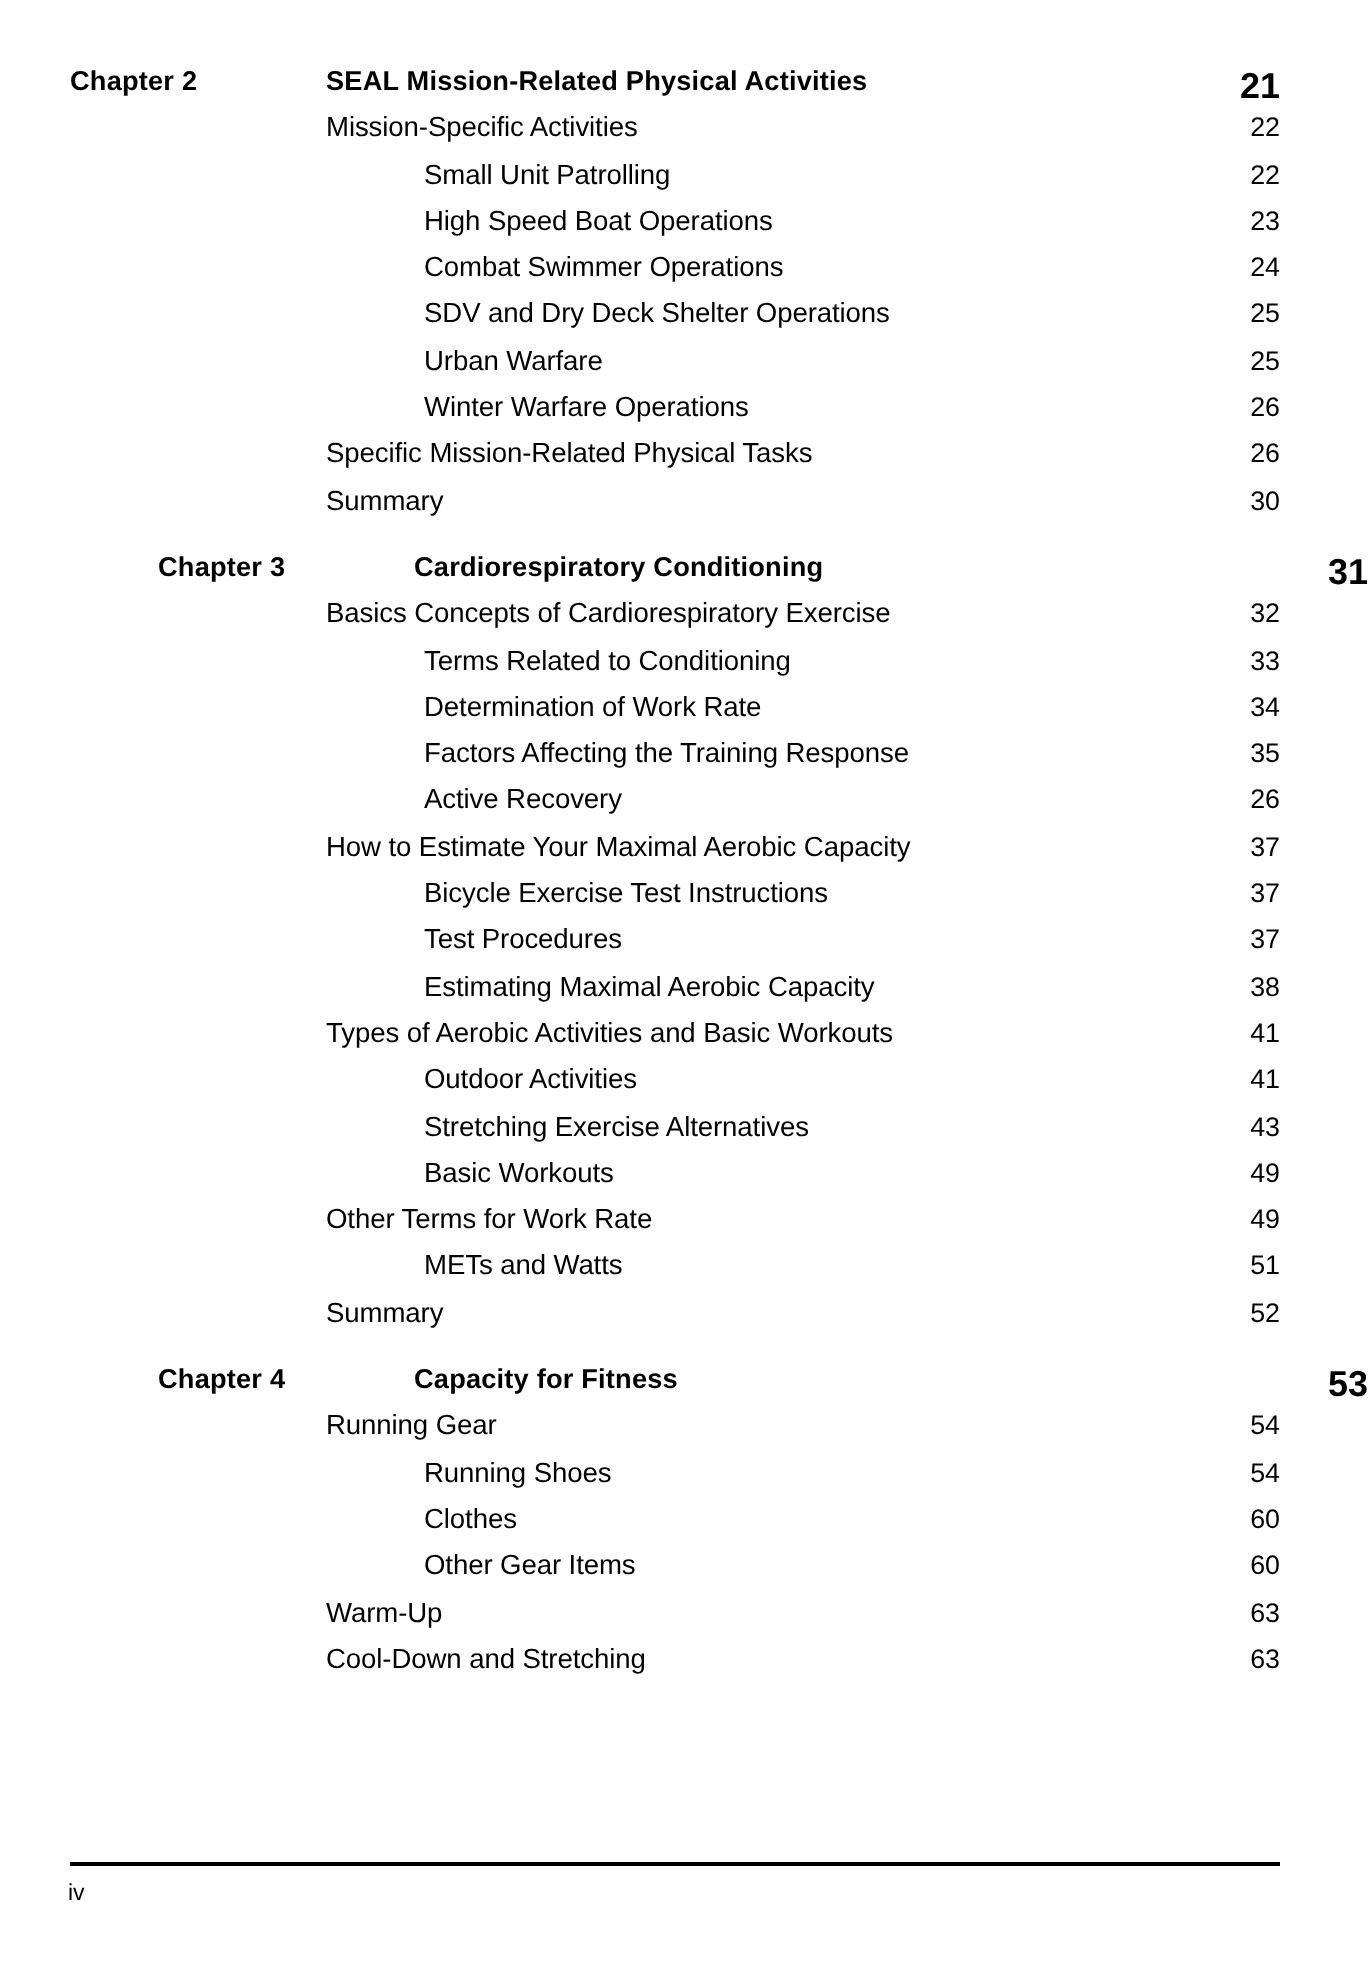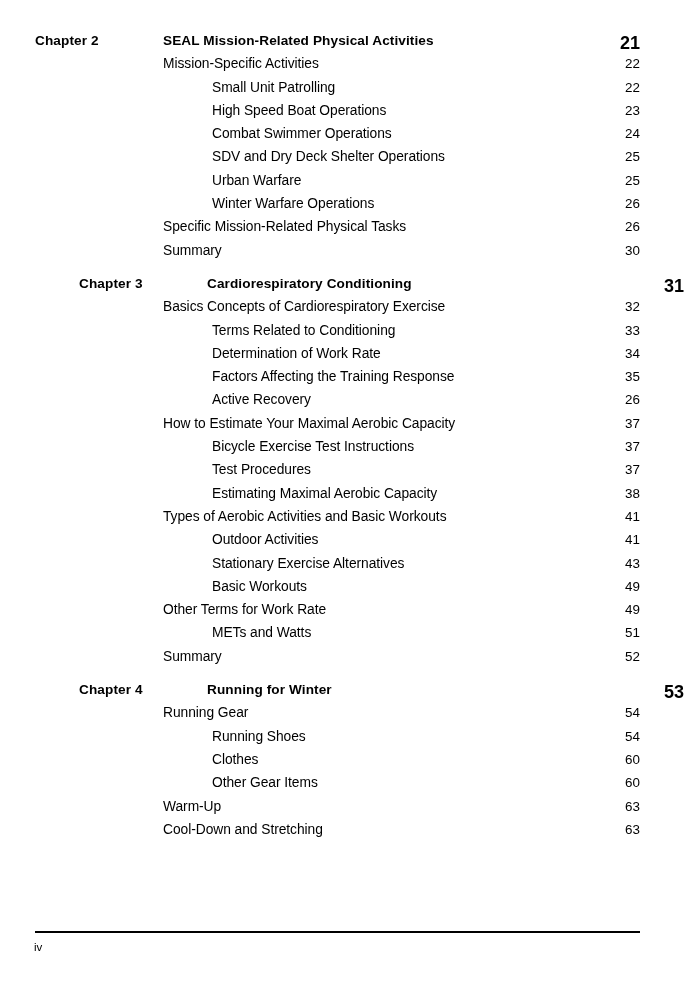--- a/index.html
+++ b/index.html
@@ -197,42 +197,42 @@
       </div>
       <div class="toc-row lvl-1">
         <div class="entry-title">Types of Aerobic Activities and Basic Workouts</div>
         <div class="entry-page">41</div>
       </div>
       <div class="toc-row lvl-2">
         <div class="entry-title">Outdoor Activities</div>
         <div class="entry-page">41</div>
       </div>
       <div class="toc-row lvl-2">
-        <div class="entry-title">Stationary Exercise Alternatives</div>
+        <div class="entry-title">Stretching Exercise Alternatives</div>
         <div class="entry-page">43</div>
       </div>
       <div class="toc-row lvl-2">
         <div class="entry-title">Basic Workouts</div>
         <div class="entry-page">49</div>
       </div>
       <div class="toc-row lvl-1">
         <div class="entry-title">Other Terms for Work Rate</div>
         <div class="entry-page">49</div>
       </div>
       <div class="toc-row lvl-2">
         <div class="entry-title">METs and Watts</div>
         <div class="entry-page">51</div>
       </div>
       <div class="toc-row lvl-1">
         <div class="entry-title">Summary</div>
         <div class="entry-page">52</div>
       </div>
       <div class="toc-row lvl-0 block-start">
         <div class="chapter-label">Chapter 4</div>
-        <div class="entry-title">Running for Winter</div>
+        <div class="entry-title">Capacity for Fitness</div>
         <div class="entry-page">53</div>
       </div>
       <div class="toc-row lvl-1">
         <div class="entry-title">Running Gear</div>
         <div class="entry-page">54</div>
       </div>
       <div class="toc-row lvl-2">
         <div class="entry-title">Running Shoes</div>
         <div class="entry-page">54</div>
       </div>

